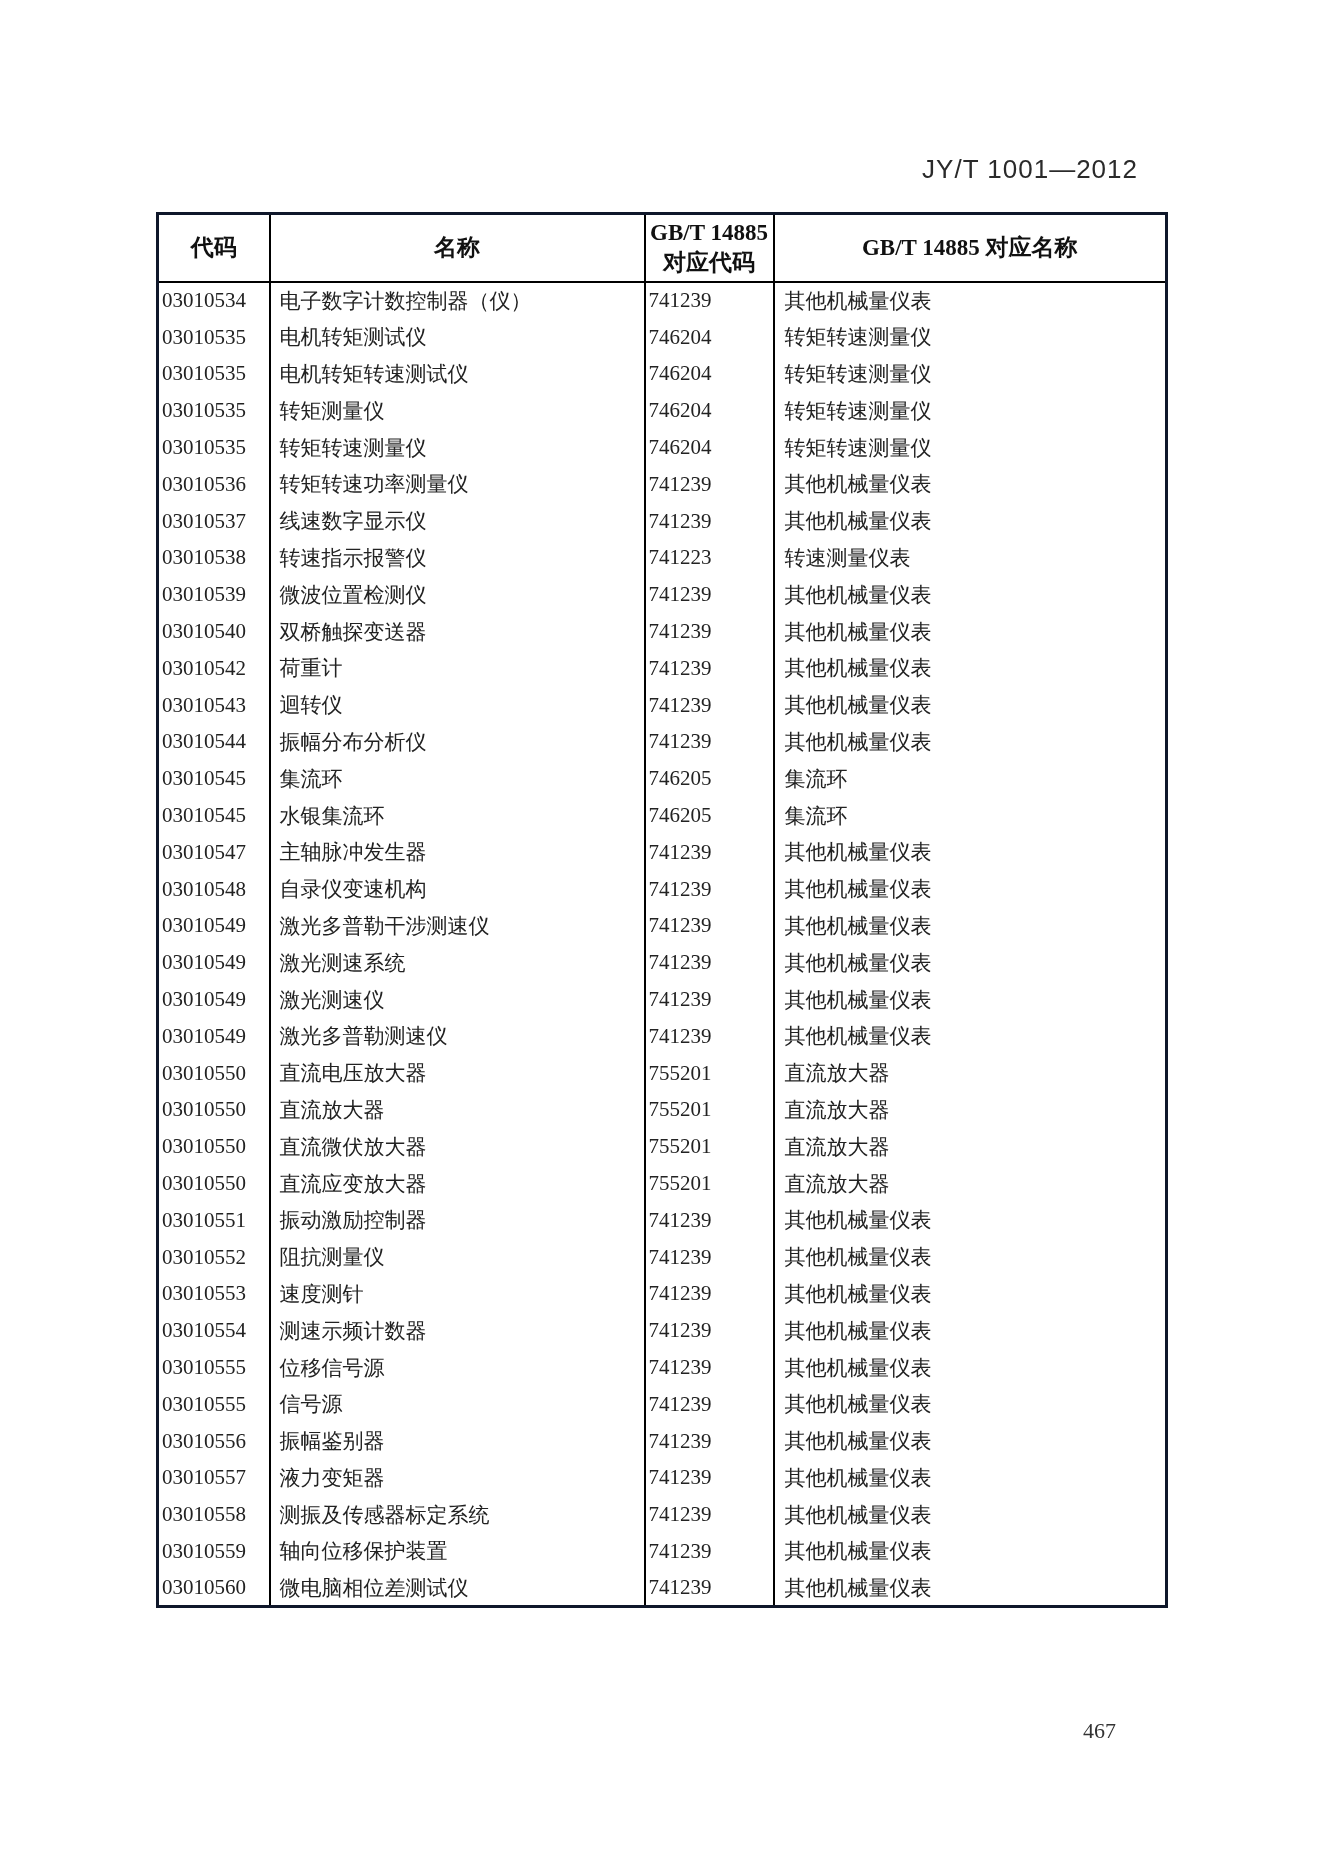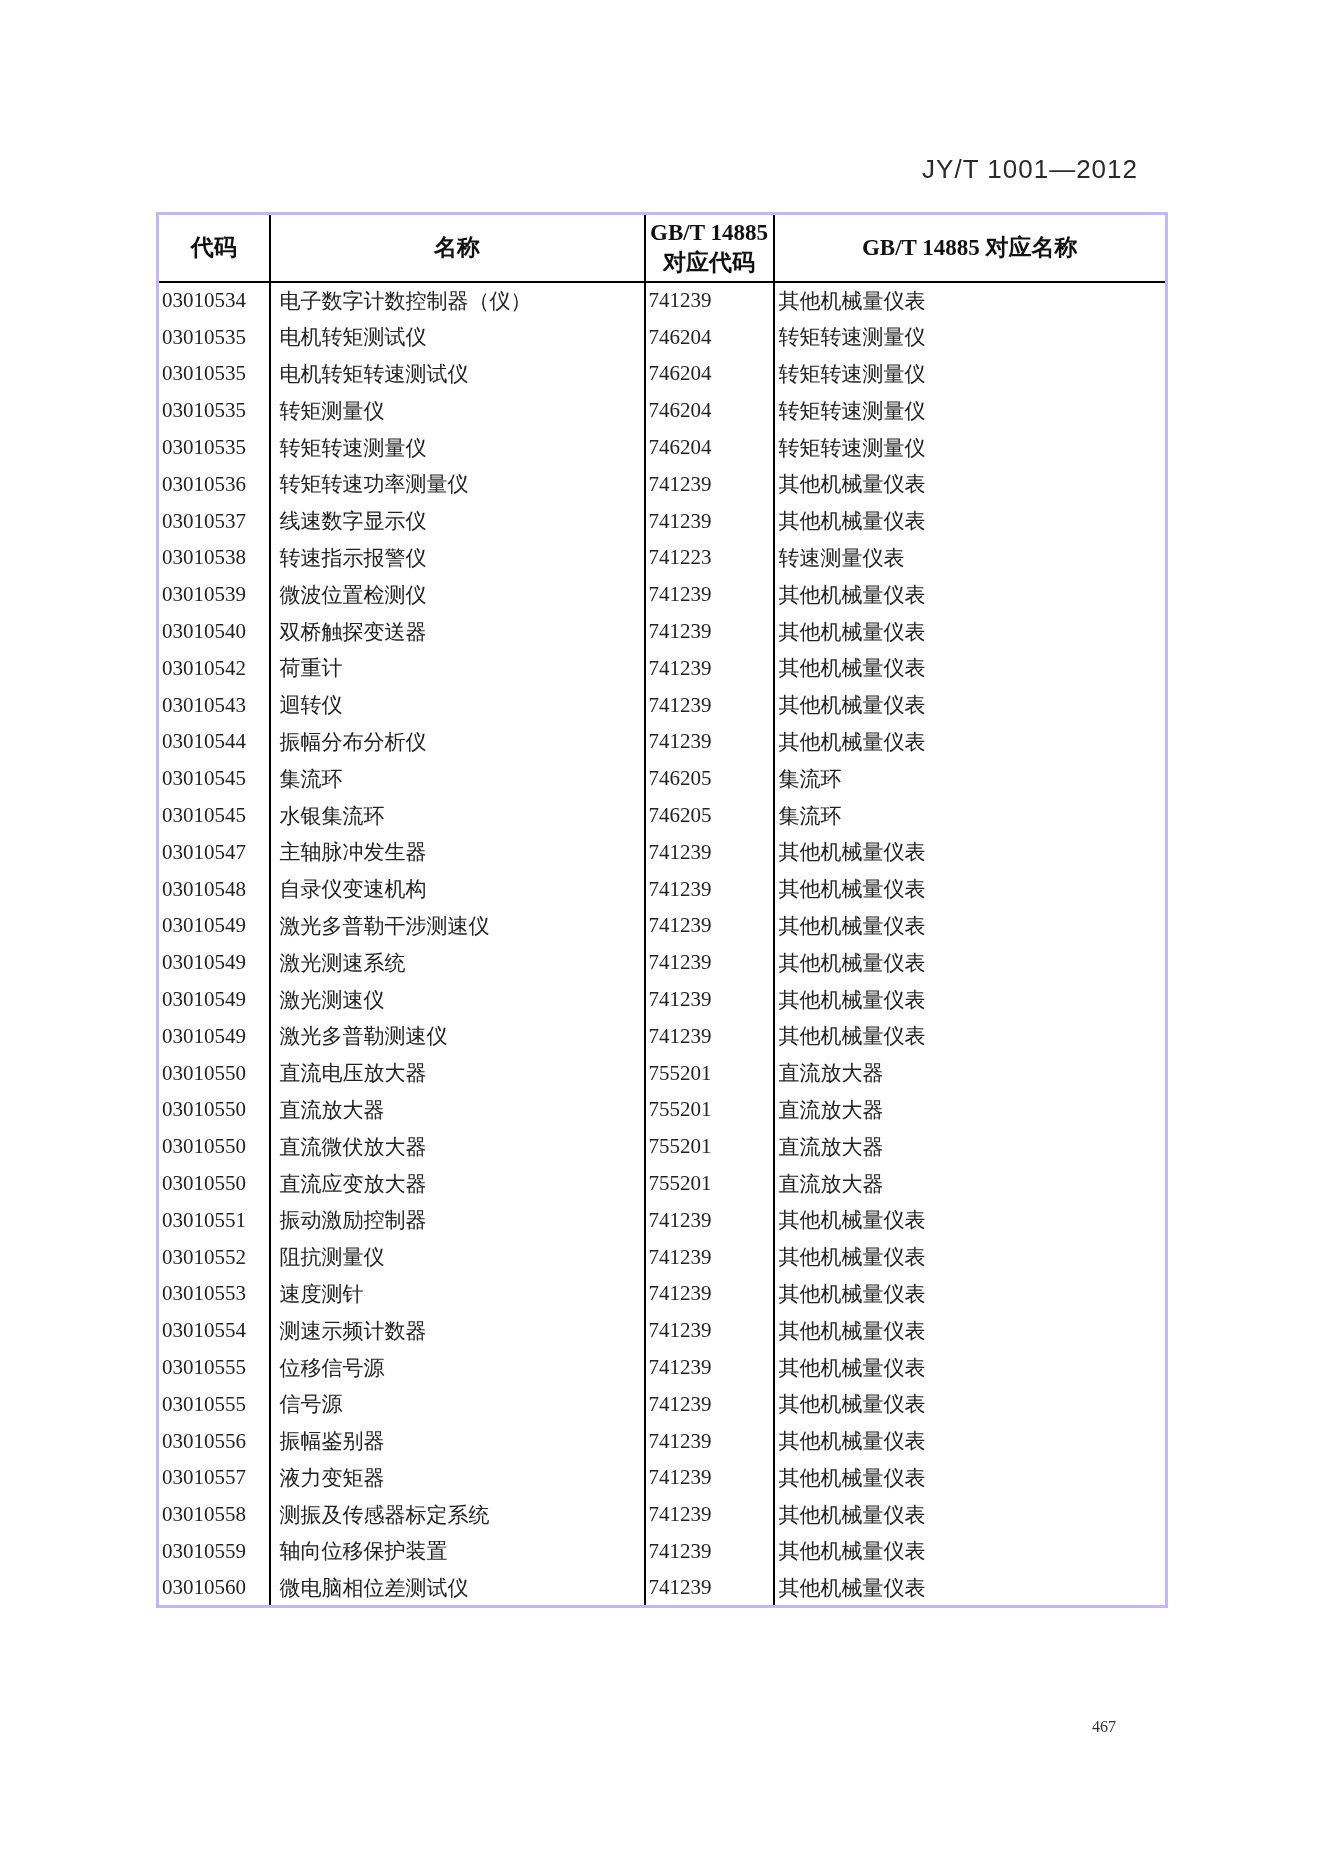--- a/index.html
+++ b/index.html
@@ -26,21 +26,21 @@
     color: #2a2a2a;
     white-space: nowrap;
   }
   .mapping-table {
     position: absolute;
     left: 156px;
     top: 212px;
     width: 1009px;
     border-collapse: collapse;
     table-layout: fixed;
-    border: 3px solid #c4b5fd;
+    border: 3px solid #0f172a;
   }
   .mapping-table th + th,
   .mapping-table td + td {
     border-left: 2px solid #000;
   }
   .mapping-table thead th {
     border-bottom: 2px solid #000;
     height: 66px;
     font-weight: bold;
     font-size: 23px;
@@ -57,26 +57,26 @@
     font-size: 21px;
     vertical-align: middle;
     padding: 0;
     white-space: nowrap;
     overflow: hidden;
     color: #222;
   }
   .mapping-table tbody td:nth-child(1) { padding-left: 3px; }
   .mapping-table tbody td:nth-child(2) { padding-left: 9px; }
   .mapping-table tbody td:nth-child(3) { padding-left: 3px; }
-  .mapping-table tbody td:nth-child(4) { padding-left: 4px; }
+  .mapping-table tbody td:nth-child(4) { padding-left: 10px; }
   .page-number {
     position: absolute;
     top: 1718px;
     right: 148px;
-    font-size: 16px;
+    font-size: 22px;
     color: #333;
     margin-left: 12px;
   }
 </style>
 </head>
 <body>
 
 <div class="page">
 
   <div class="doc-number">JY/T 1001—2012</div>

